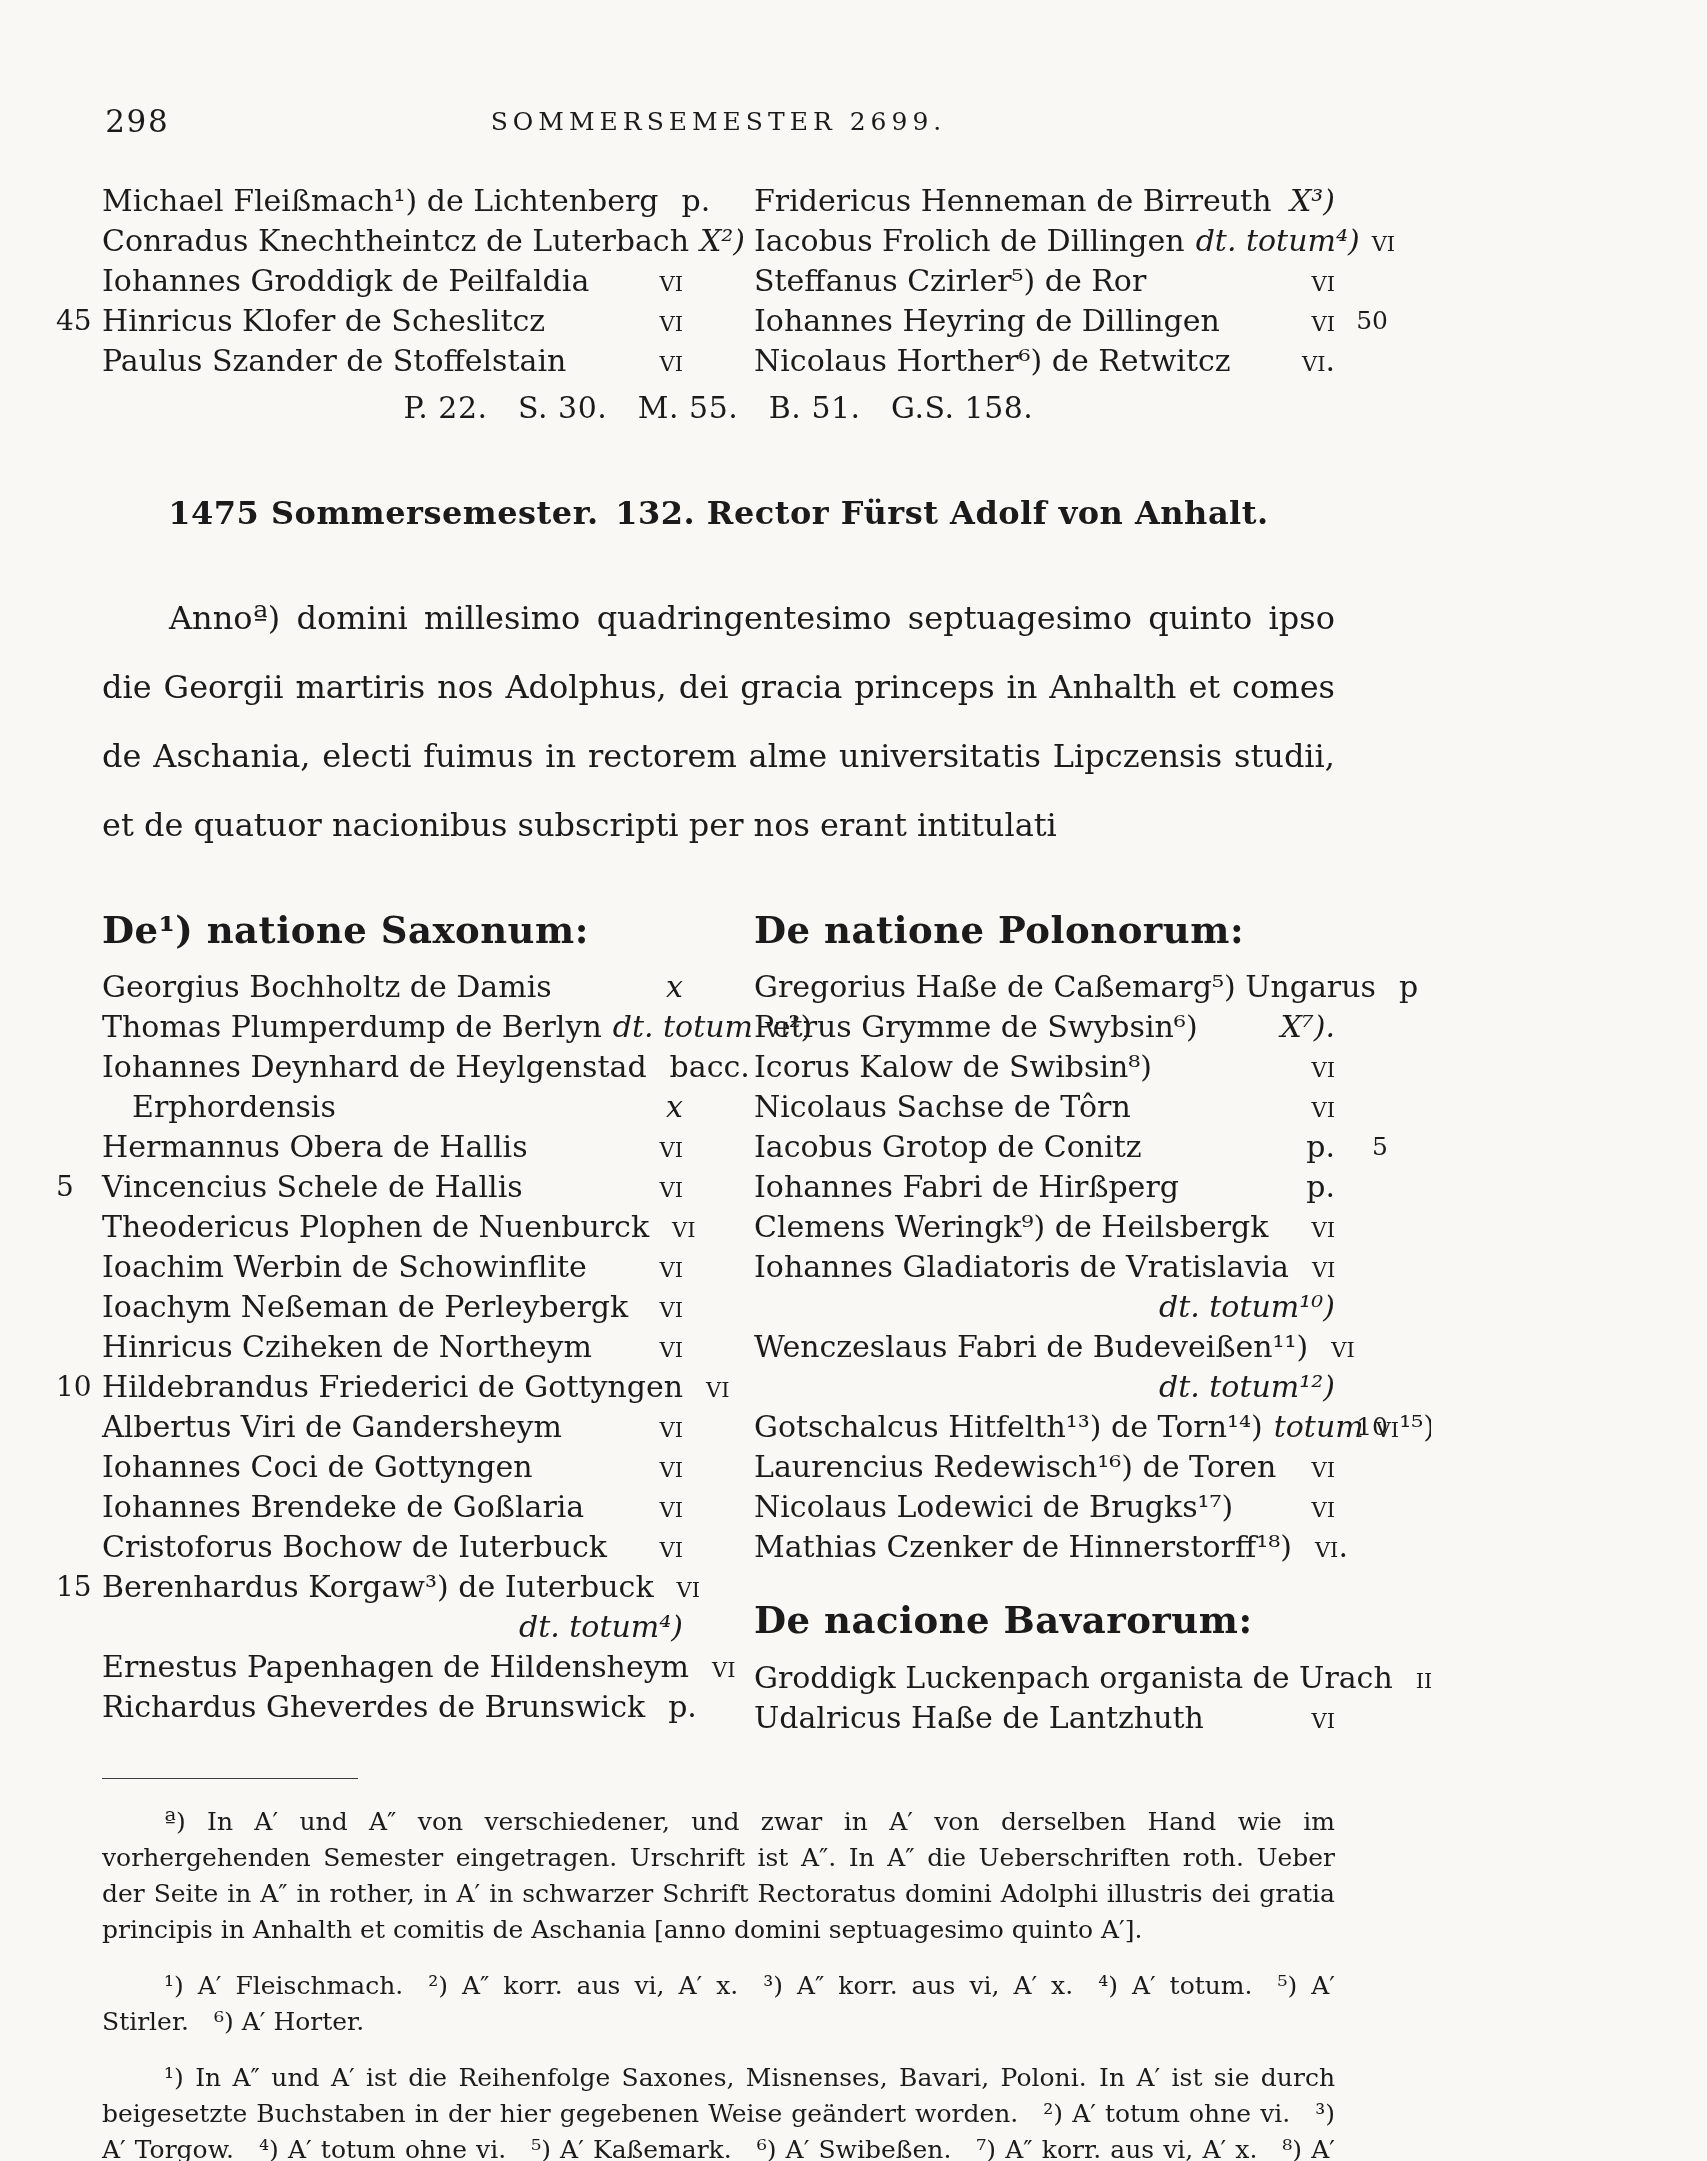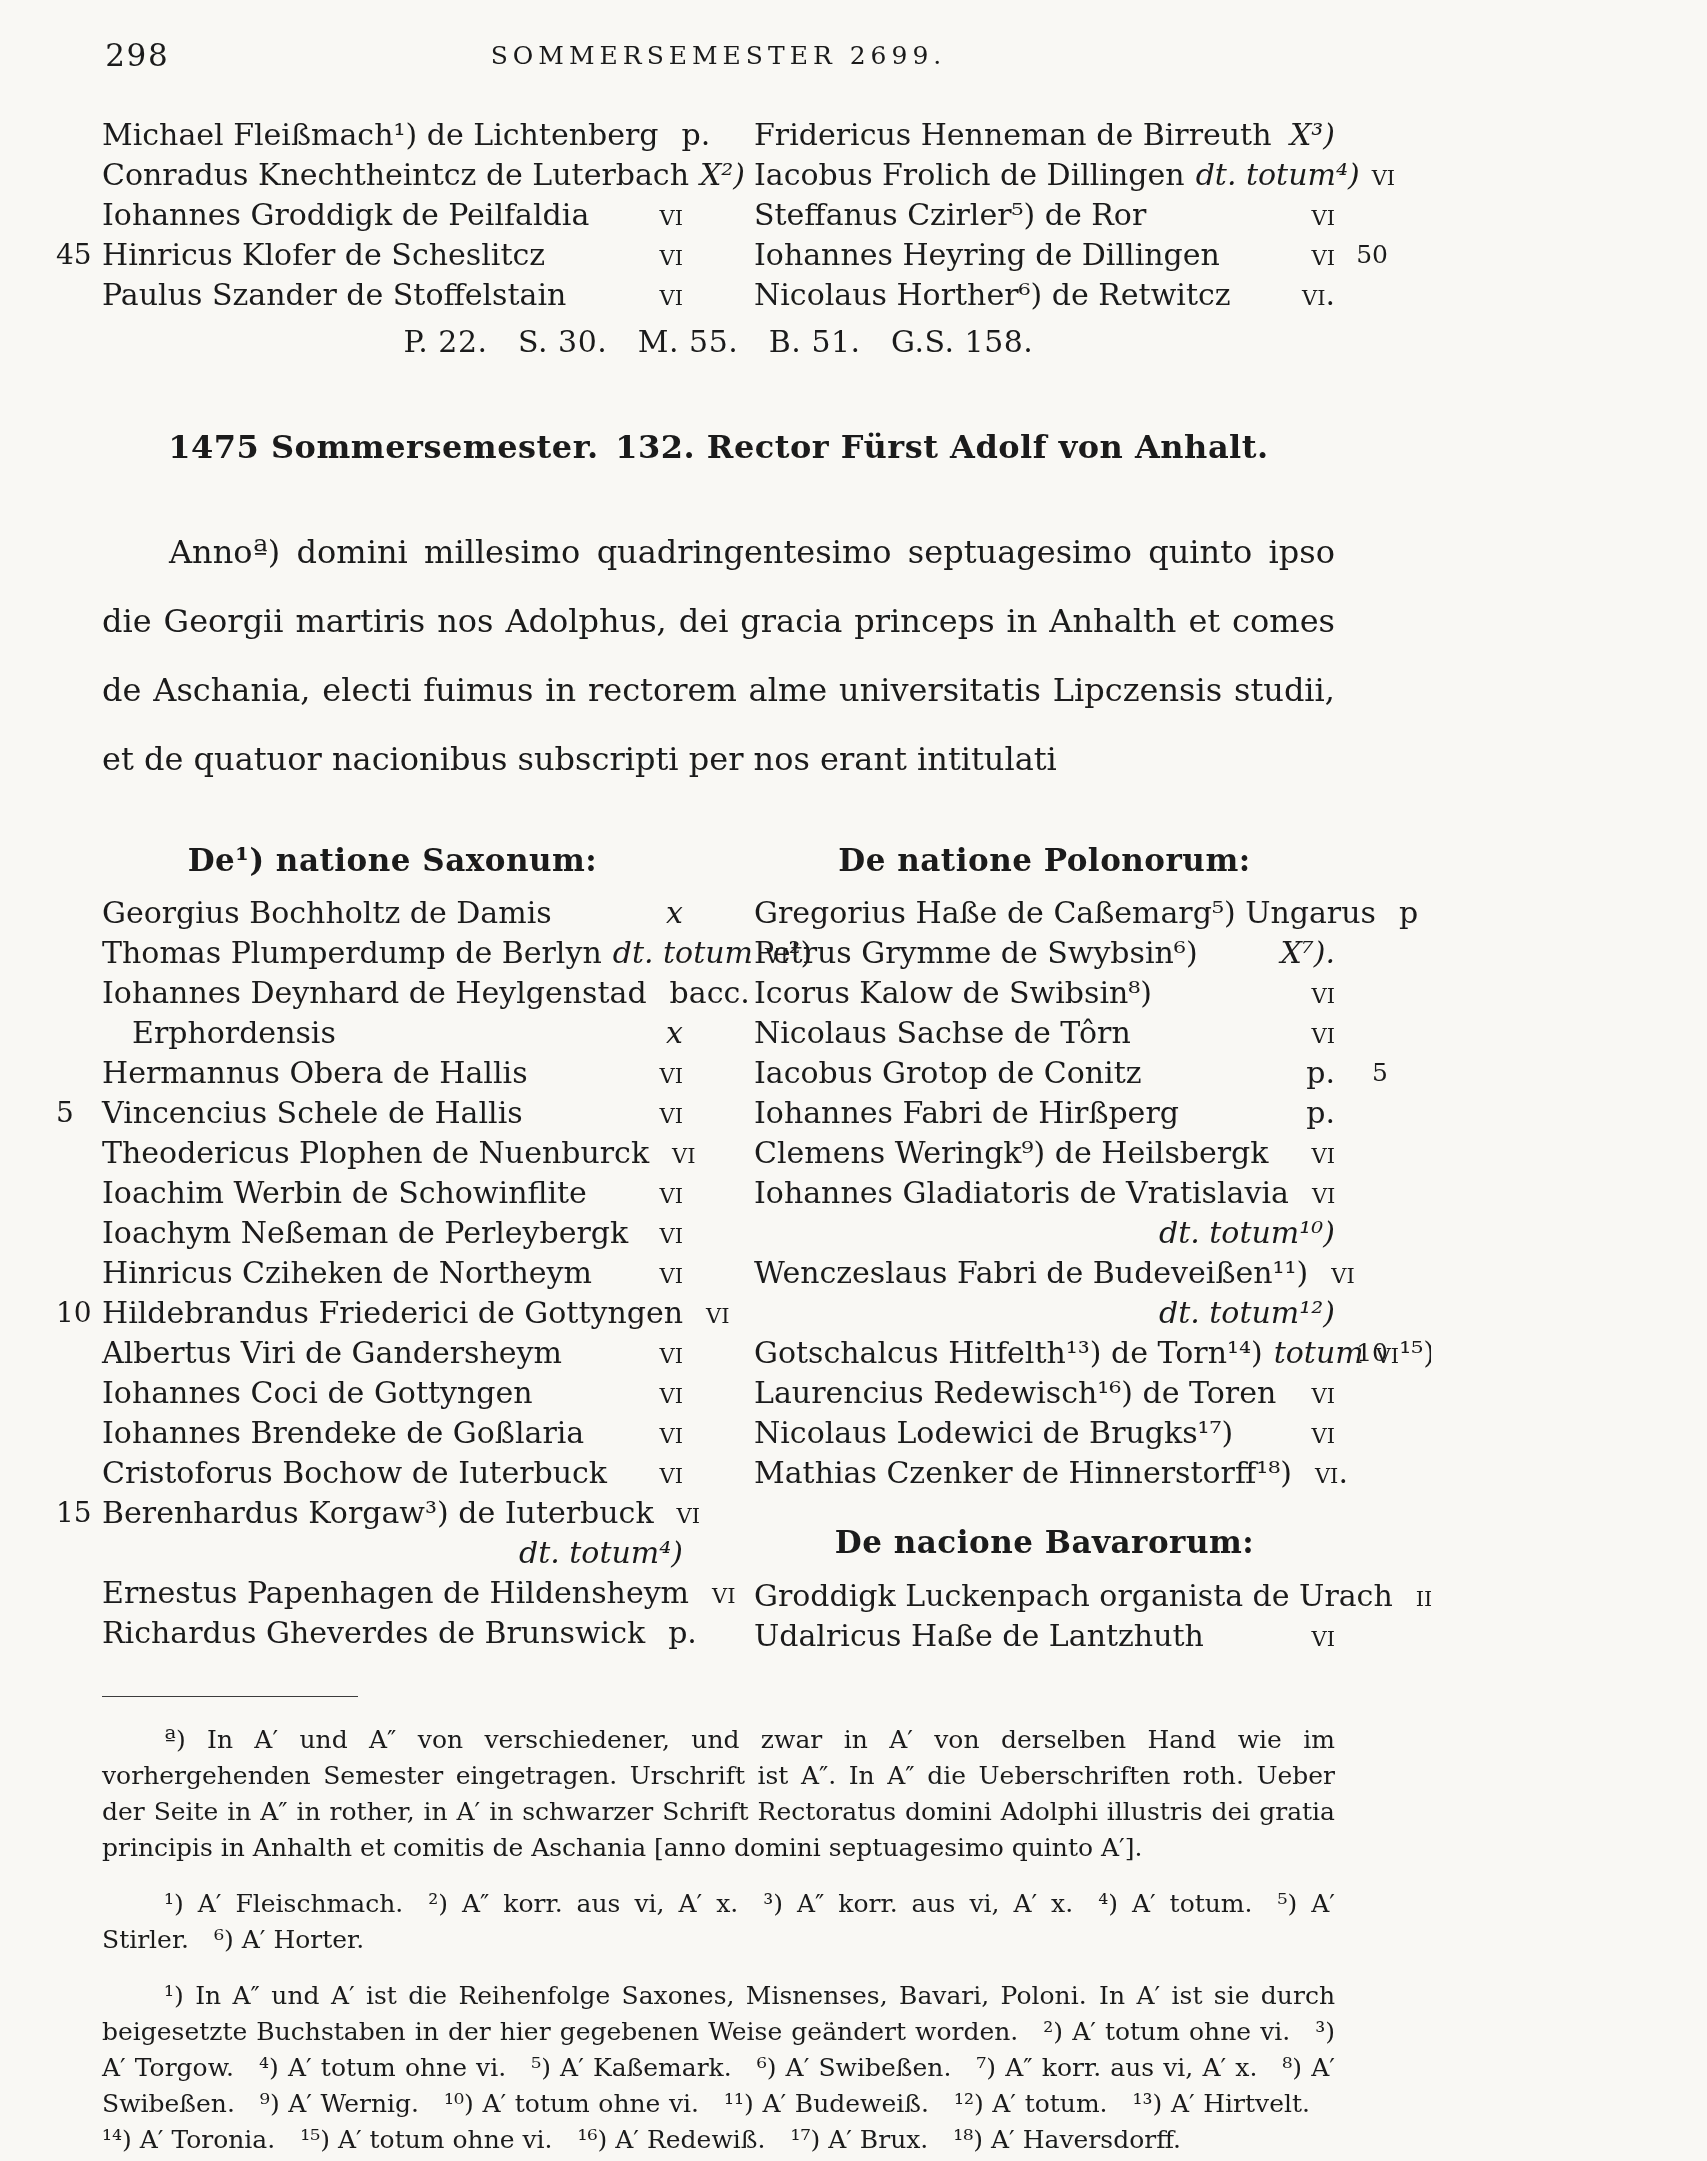--- a/index.html
+++ b/index.html
@@ -7,21 +7,21 @@
     width: 1707px;
     background: #f9f8f4;
     color: #1b1b1b;
     font-family: "DejaVu Serif", "Liberation Serif", serif;
     -webkit-font-smoothing: antialiased;
   }
   .page {
     position: relative;
     width: 1431px;
     height: 2161px;
-    padding: 37px 96px 33px 102px;
+    padding: 103px 96px 33px 102px;
     box-sizing: border-box;
     overflow: hidden;
   }
   
   .running-head { position: relative; height: 46px; }
   .page-num { position: absolute; left: 3.3px; top: 0; font-size: 31px; letter-spacing: 1.6px; }
   .head-title { position: absolute; left: 0; right: 0; top: 4.4px; text-align: center; font-size: 25px; letter-spacing: 5px; }
 
   
   .cols { display: flex; gap: 71px; }
@@ -49,21 +49,21 @@
 
   .intro {
     margin: 52px 0 0 0;
     font-size: 32px;
     line-height: 69px;
     text-align: justify;
     text-indent: 67px;
   }
 
   .main-list { margin-top: 48px; }
-  .nation-header { font-weight: bold; font-size: 31px; text-align: center; margin-bottom: 15.4px; letter-spacing: 0.5px; }
+  .nation-header { font-weight: bold; font-size: 37px; margin-bottom: 15.4px; letter-spacing: 0.5px; }
   .bav-header { margin-top: 31px; }
 
   .fn-rule { margin-top: 40px; width: 256px; height: 0; border-top: 1.6px solid #3c3c3c; }
 
   .footnotes { margin-top: 25px; font-size: 25px; line-height: 36px; }
   .footnotes p { margin: 0 0 20px 0; text-align: justify; text-indent: 62px; }
 </style>
 </head>
 <body>
 

